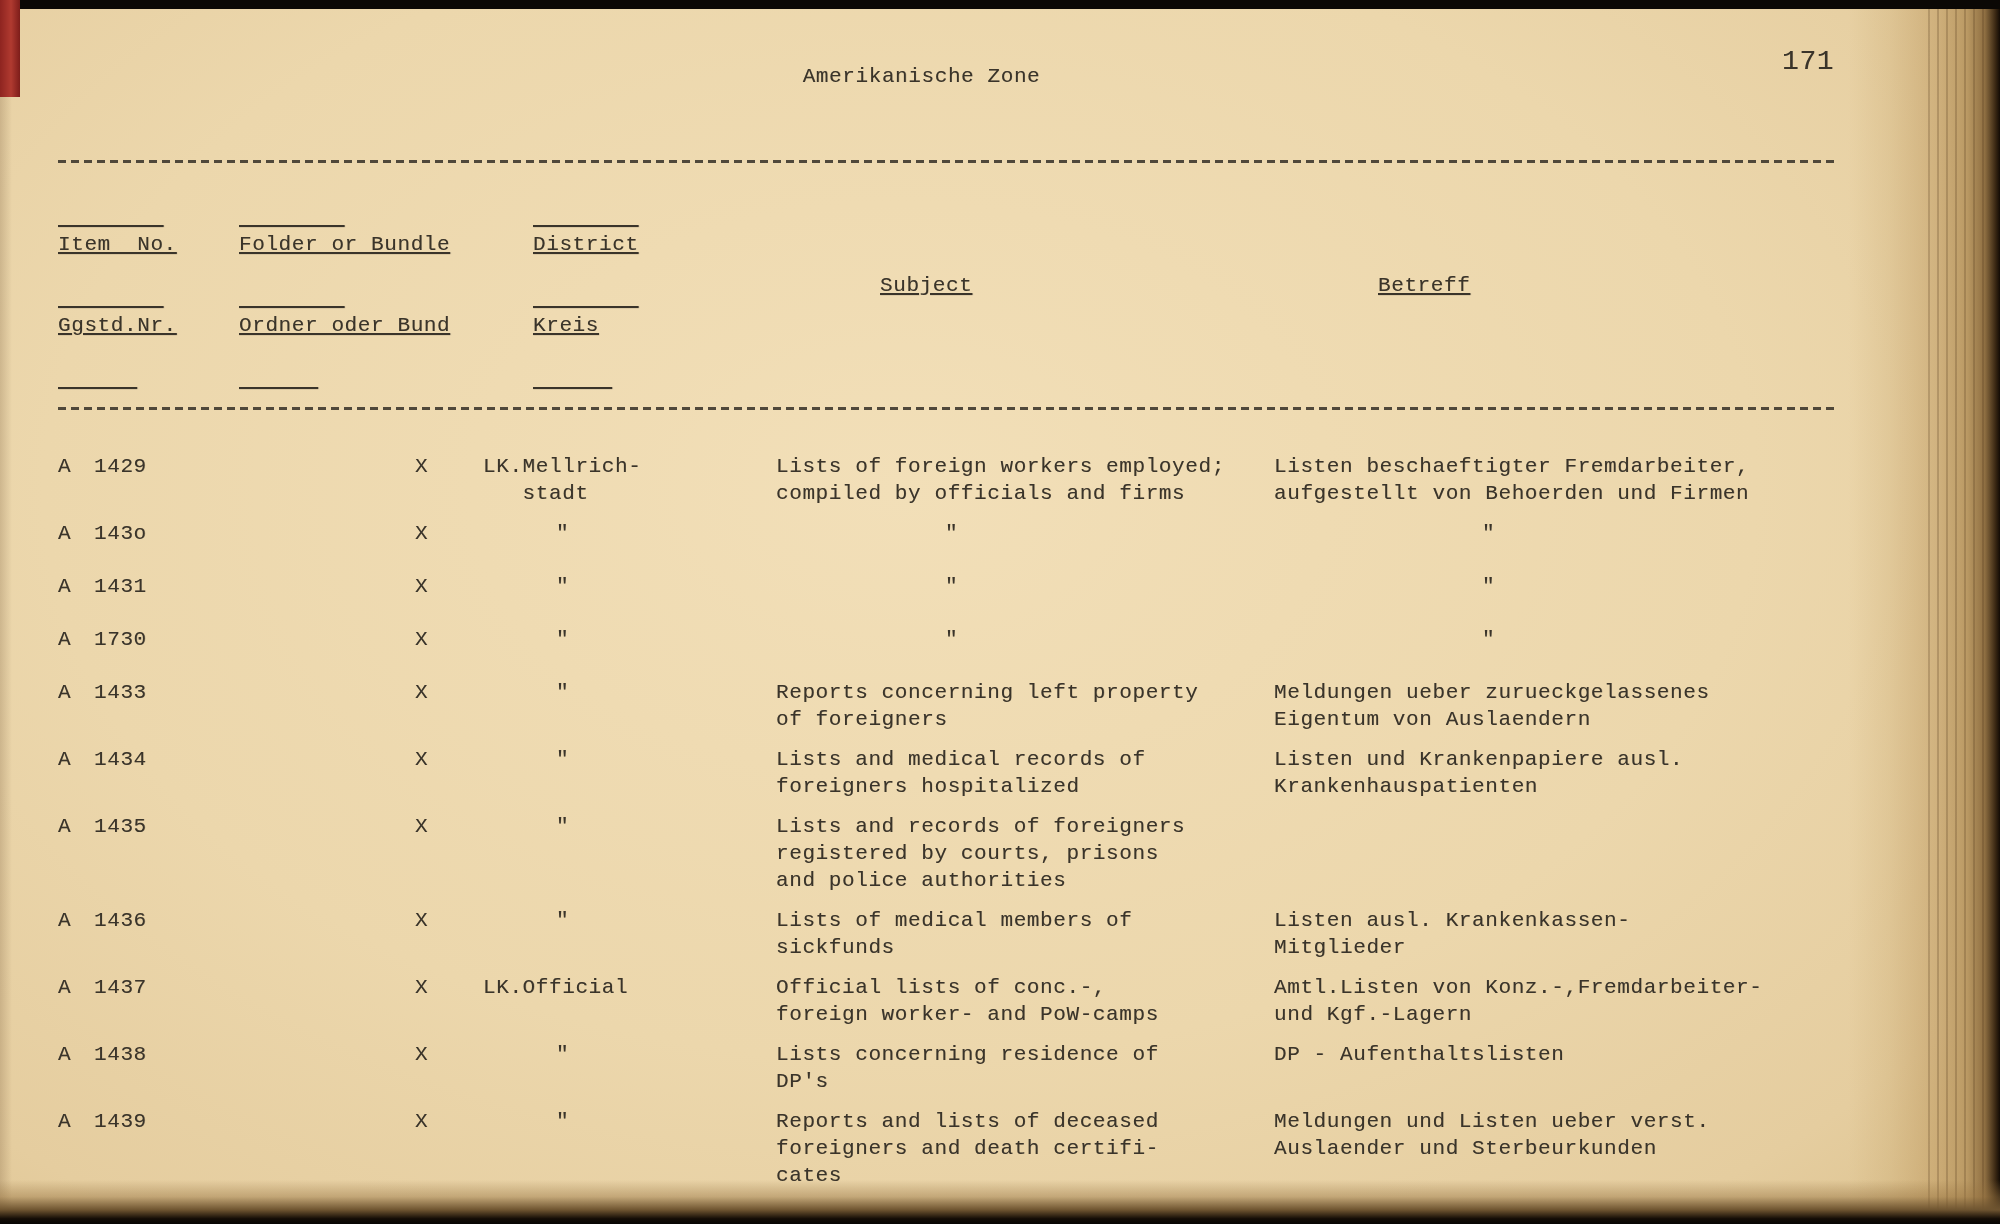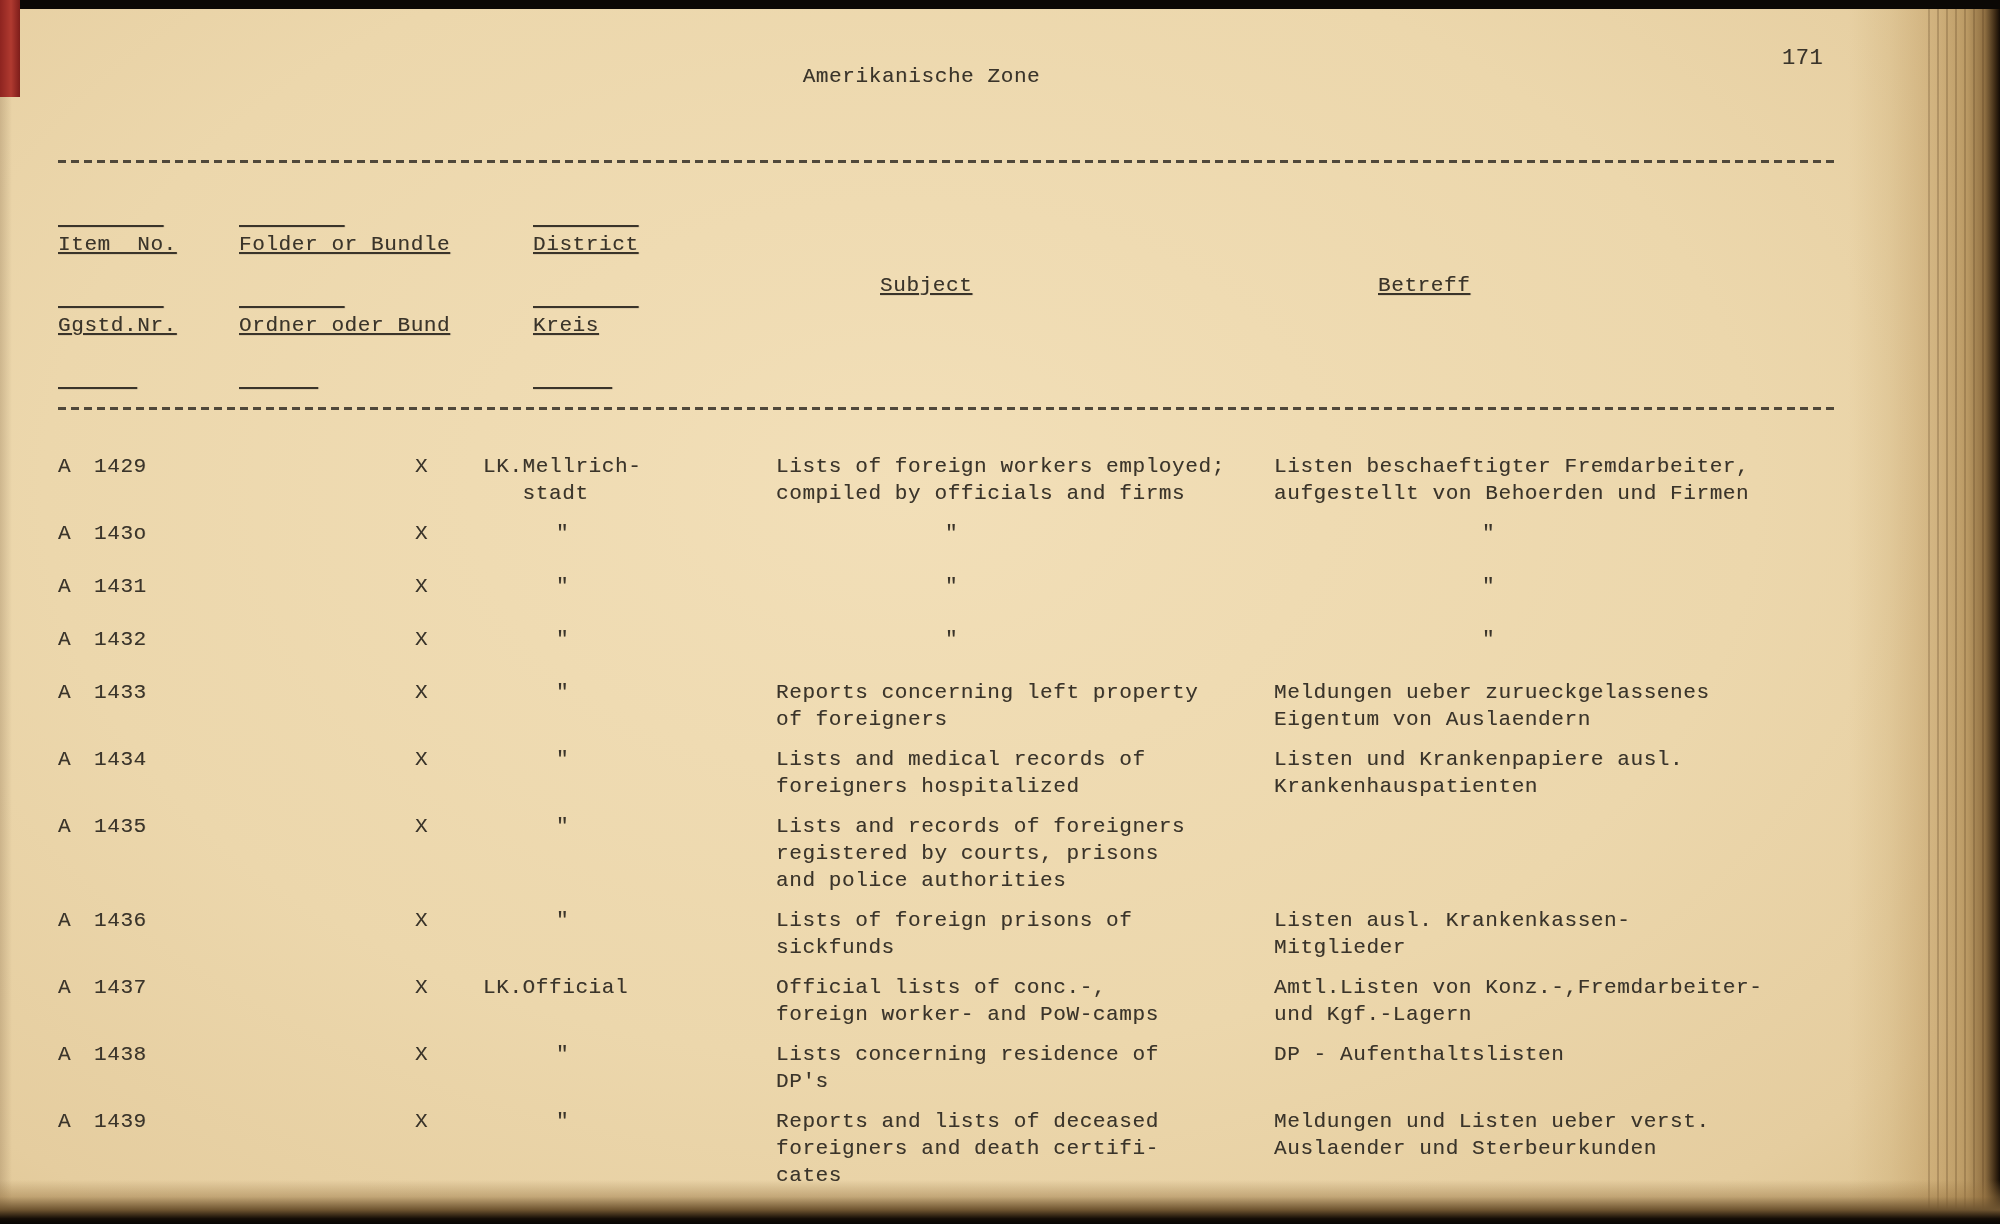--- a/index.html
+++ b/index.html
@@ -28,21 +28,21 @@
     background: repeating-linear-gradient(90deg, rgba(70,45,20,0.22) 0 2px, rgba(0,0,0,0) 2px 9px);
   }
   .red-tab {
     position: absolute; top: 0; left: 0; width: 20px; height: 97px; z-index: 6;
     background: linear-gradient(90deg, #8e2420, #b03a30 55%, #7d1d1a);
   }
   .left-shade { position: absolute; top: 0; left: 0; width: 12px; height: 100%; z-index: 3;
     background: linear-gradient(90deg, rgba(100,70,40,0.22), rgba(100,70,40,0)); }
 
   
-  .pageno { position: absolute; top: 46px; left: 1782px; font-size: 22px; z-index: 2; }
+  .pageno { position: absolute; top: 46px; left: 1782px; font-size: 28px; z-index: 2; }
   .title-block { position: absolute; top: 62px; left: 0; width: 1843px; text-align: center; z-index: 2; line-height: 29px; }
   .title { font-weight: bold; text-decoration: underline; text-underline-offset: 5px; text-decoration-thickness: 2px; }
 
   
   .content { position: absolute; top: 160px; left: 58px; width: 1780px; z-index: 2; }
   .dash-line { height: 3px; width: 100%;
     background: repeating-linear-gradient(90deg, #3a342a 0 8px, transparent 8px 13px);
     opacity: 0.88; }
   .header-row, .row { display: grid; grid-template-columns: 175px 250px 290px 498px 1fr; }
   .header-row { margin-top: 14px; text-decoration: underline; }
@@ -131,21 +131,21 @@
 
   <div class="row single">
     <div class="cell c-item"><span class="prefix">A</span><span>1431</span></div>
     <div class="cell c-folder">X</div>
     <div class="cell c-district ditto">"</div>
     <div class="cell c-subject ditto">"</div>
     <div class="cell c-betreff ditto">"</div>
   </div>
 
   <div class="row single">
-    <div class="cell c-item"><span class="prefix">A</span><span>1432</span></div>
+    <div class="cell c-item"><span class="prefix">A</span><span>1730</span></div>
     <div class="cell c-folder">X</div>
     <div class="cell c-district ditto">"</div>
     <div class="cell c-subject ditto">"</div>
     <div class="cell c-betreff ditto">"</div>
   </div>
 
   <div class="row">
     <div class="cell c-item"><span class="prefix">A</span><span>1433</span></div>
     <div class="cell c-folder">X</div>
     <div class="cell c-district ditto">"</div>
@@ -171,21 +171,21 @@
     <div class="cell c-district ditto">"</div>
     <div class="cell c-subject">Lists and records of foreigners
 registered by courts, prisons
 and police authorities</div>
   </div>
 
   <div class="row">
     <div class="cell c-item"><span class="prefix">A</span><span>1436</span></div>
     <div class="cell c-folder">X</div>
     <div class="cell c-district ditto">"</div>
-    <div class="cell c-subject">Lists of foreign prisons of
+    <div class="cell c-subject">Lists of medical members of
 sickfunds</div>
     <div class="cell c-betreff">Listen ausl. Krankenkassen-
 Mitglieder</div>
   </div>
 
   <div class="row">
     <div class="cell c-item"><span class="prefix">A</span><span>1437</span></div>
     <div class="cell c-folder">X</div>
     <div class="cell c-district">LK.Official</div>
     <div class="cell c-subject">Official lists of conc.-,

